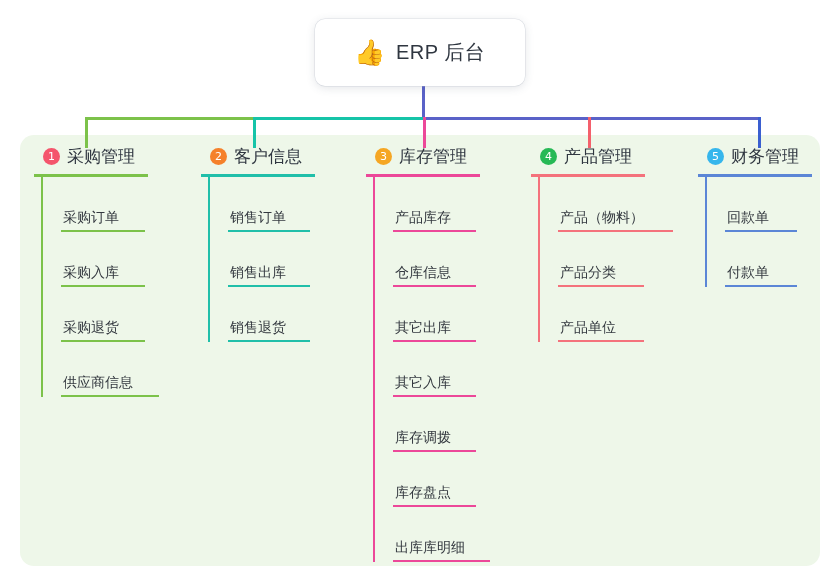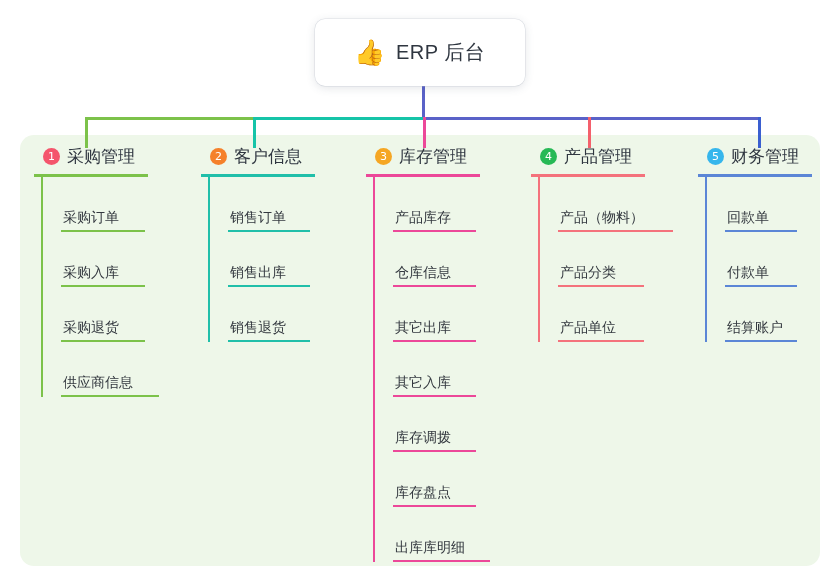--- a/index.html
+++ b/index.html
@@ -277,21 +277,17 @@
         <div class="items">
           <div class="spine" style="background: rgb(91, 134, 214);"></div>
           <div class="item">
             <span class="item-label">回款单</span>
             <div class="item-rule" style="width: 72px; background: rgb(91, 134, 214);"></div>
           </div>
           <div class="item">
             <span class="item-label">付款单</span>
             <div class="item-rule" style="width: 72px; background: rgb(91, 134, 214);"></div>
           </div>
-          <div class="item">
-            <span class="item-label">结算账户</span>
-            <div class="item-rule" style="width: 72px; background: rgb(91, 134, 214);"></div>
-          </div>
         </div>
       </div>
     </div>
 
 </div>
 
 </body></html>

